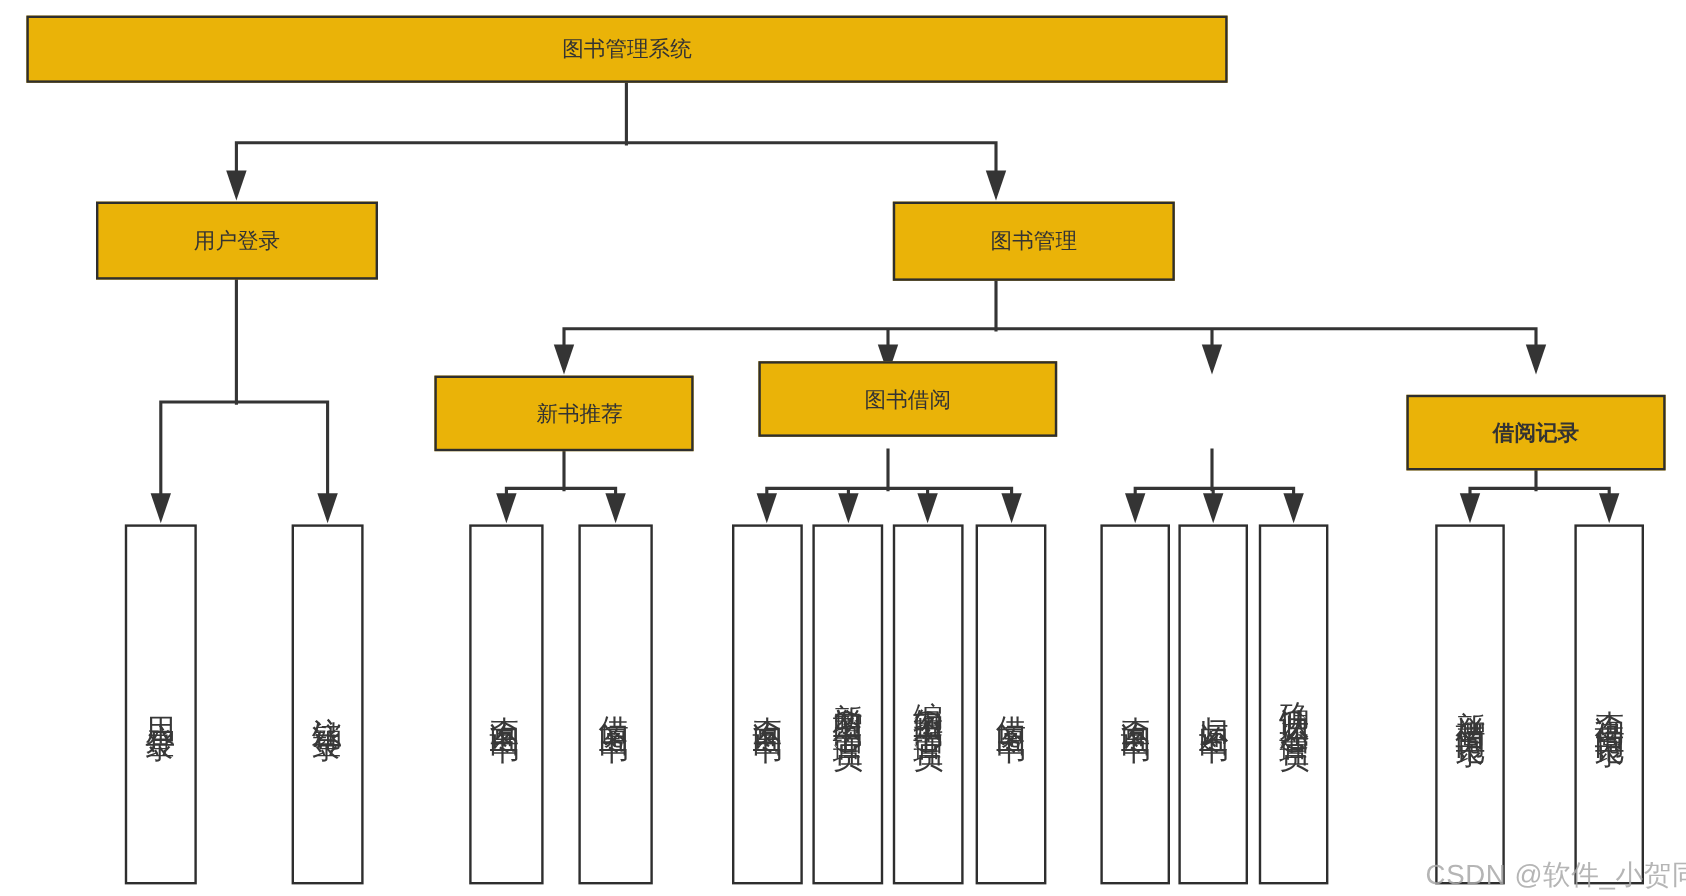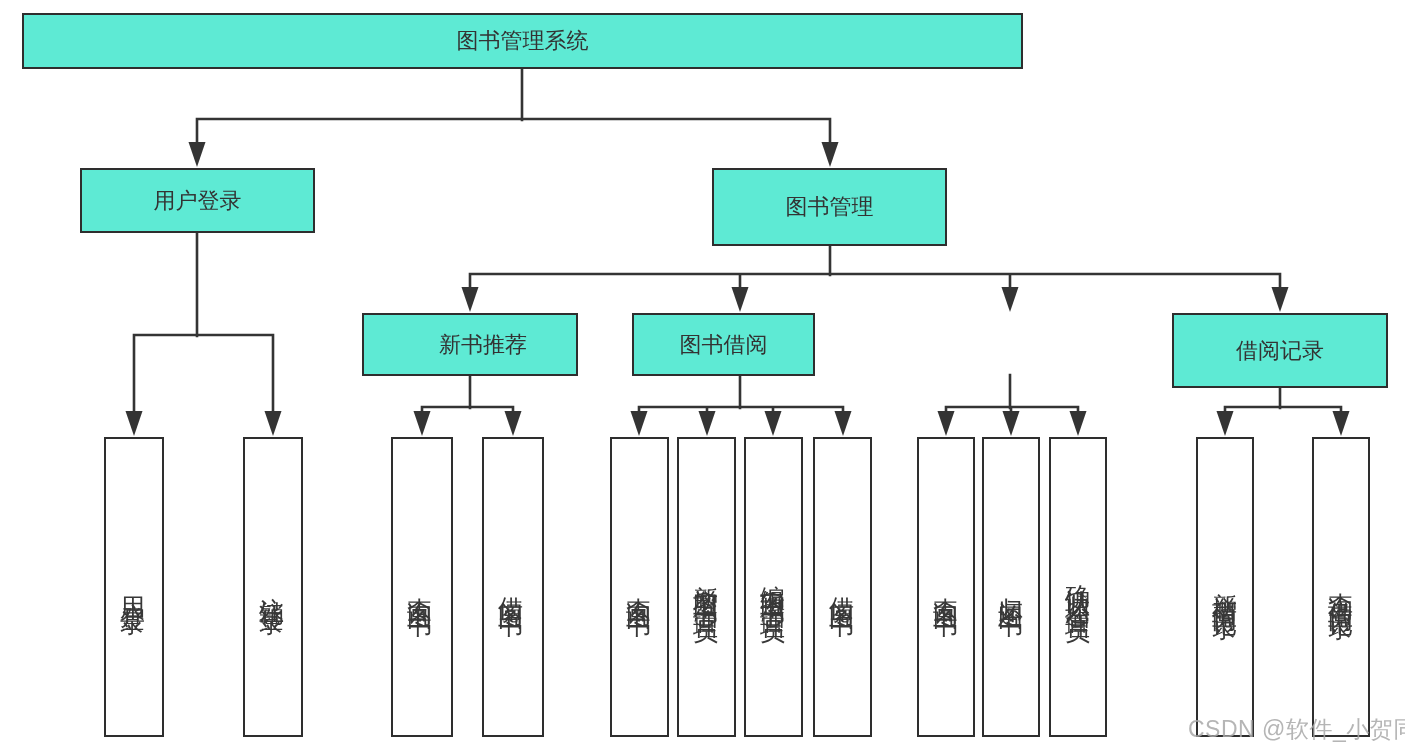--- a/index.html
+++ b/index.html
@@ -17,26 +17,26 @@
   }
   .wires {
     position: absolute;
     left: 0; top: 0;
     width: 1405px;
     height: 747px;
   }
   .hbox {
     position: absolute;
     box-sizing: border-box;
-    background: #5eead4;
+    background: #eab308;
     border: 2.5px solid #2e2e2e;
     display: flex;
     align-items: center;
     justify-content: center;
-    font-size: 22px;
+    font-size: 18px;
     color: #333333;
     white-space: nowrap;
     z-index: 2;
   }
   .vbox {
     position: absolute;
     box-sizing: border-box;
     top: 437px;
     height: 300px;
     background: #ffffff;
@@ -97,25 +97,25 @@
       <polygon points="1002.5,411 1019.5,411 1011,436"></polygon>
       <polygon points="1069.5,411 1086.5,411 1078,436"></polygon>
       <polygon points="1216.5,411 1233.5,411 1225,436"></polygon>
       <polygon points="1332.5,411 1349.5,411 1341,436"></polygon>
     </g>
   </svg>
 
   <div class="hbox" style="left:22px; top:13px; width:1001px; height:56px;">图书管理系统</div>
 
   <div class="hbox" style="left:80px; top:168px; width:235px; height:65px;">用户登录</div>
-  <div class="hbox" style="left:712px; top:168px; width:235px; height:78px;">图书管理</div>
+  <div class="hbox" style="left:744px; top:168px; width:235px; height:66px;">图书管理</div>
 
   <div class="hbox" style="left:362px; top:313px; width:216px; height:63px;padding-left:26px;">新书推荐</div>
-  <div class="hbox" style="left:632px; top:313px; width:183px; height:63px;">图书借阅</div>
-  <div class="hbox" style="left:1172px; top:313px; width:216px; height:75px;">借阅记录</div>
+  <div class="hbox" style="left:632px; top:301px; width:249px; height:63px;">图书借阅</div>
+  <div class="hbox" style="left:1172px; top:329px; width:216px; height:63px;font-weight:bold;">借阅记录</div>
 
   <div class="vbox" style="left:104px; width:60px;">用户登录</div>
   <div class="vbox" style="left:243px; width:60px;">注销登录</div>
 
   <div class="vbox" style="left:391px; width:62px;">查询图书</div>
   <div class="vbox" style="left:482px; width:62px;">借阅图书</div>
 
   <div class="vbox" style="left:610px; width:59px;">查询图书</div>
   <div class="vbox" style="left:677px; width:59px;">新增图书（管理员）</div>
   <div class="vbox" style="left:744px; width:59px;">编辑图书（管理员）</div>

